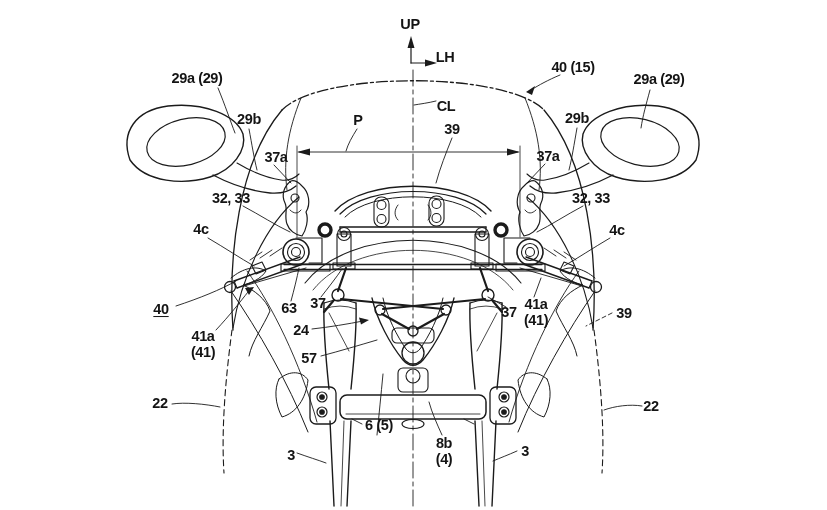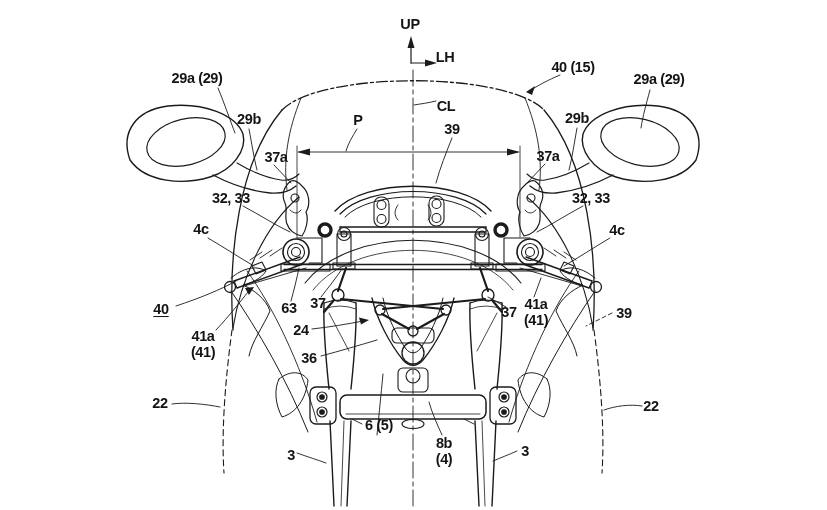--- a/index.html
+++ b/index.html
@@ -201,21 +201,21 @@
   <div class="lbl" style="left:231px;top:199px">32, 33</div>
   <div class="lbl" style="left:591px;top:199px">32, 33</div>
   <div class="lbl" style="left:201px;top:230px">4c</div>
   <div class="lbl" style="left:617px;top:231px">4c</div>
   <div class="lbl u" style="left:161px;top:310px">40</div>
   <div class="lbl" style="left:203px;top:345px">41a
 (41)</div>
   <div class="lbl" style="left:289px;top:309px">63</div>
   <div class="lbl" style="left:318px;top:304px">37</div>
   <div class="lbl" style="left:301px;top:331px">24</div>
-  <div class="lbl" style="left:309px;top:359px">36</div>
+  <div class="lbl" style="left:309px;top:359px">57</div>
   <div class="lbl" style="left:509px;top:313px">37</div>
   <div class="lbl" style="left:536px;top:313px">41a
 (41)</div>
   <div class="lbl" style="left:624px;top:314px">39</div>
   <div class="lbl" style="left:160px;top:404px">22</div>
   <div class="lbl" style="left:651px;top:407px">22</div>
   <div class="lbl" style="left:291px;top:456px">3</div>
   <div class="lbl" style="left:525px;top:452px">3</div>
   <div class="lbl" style="left:379px;top:426px">6 (5)</div>
   <div class="lbl" style="left:444px;top:452px">8b

